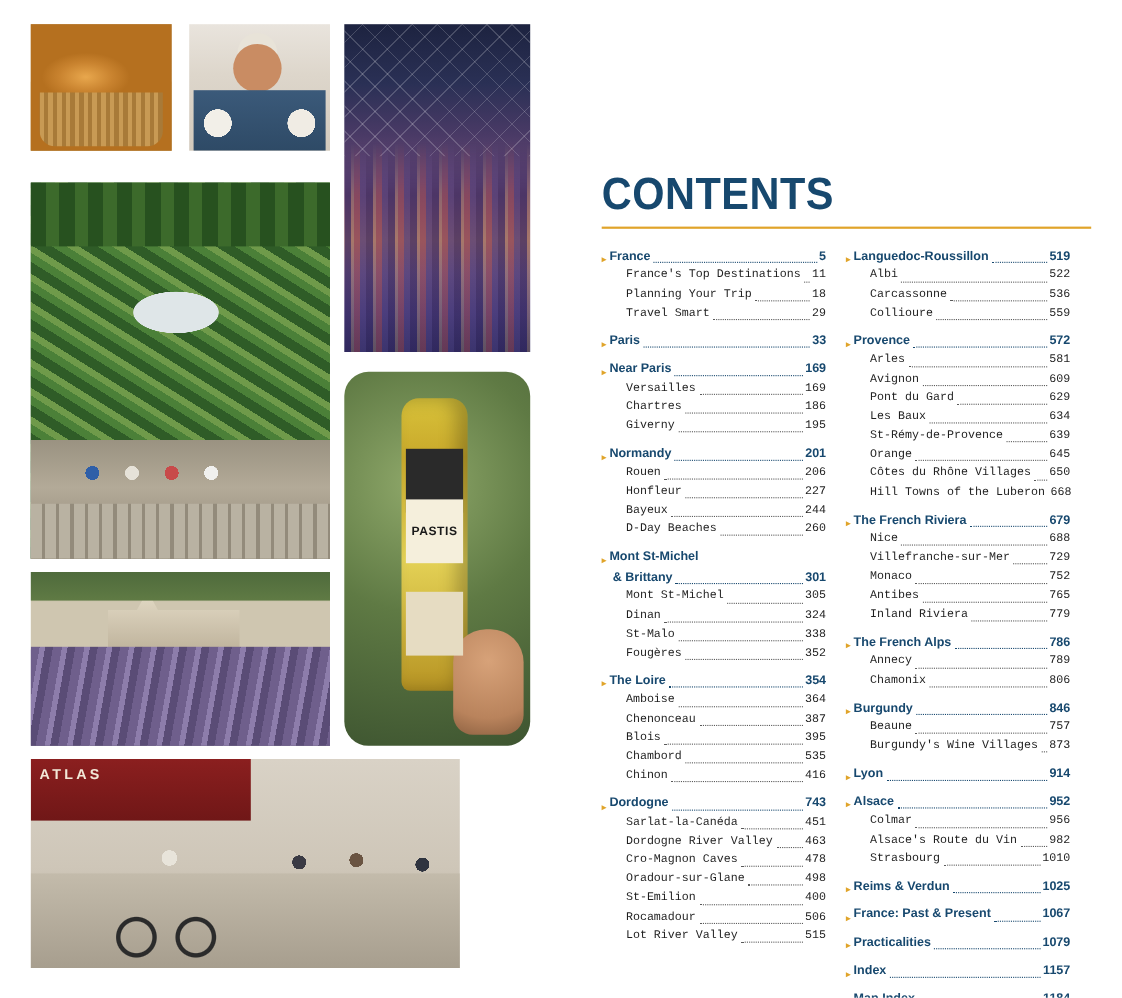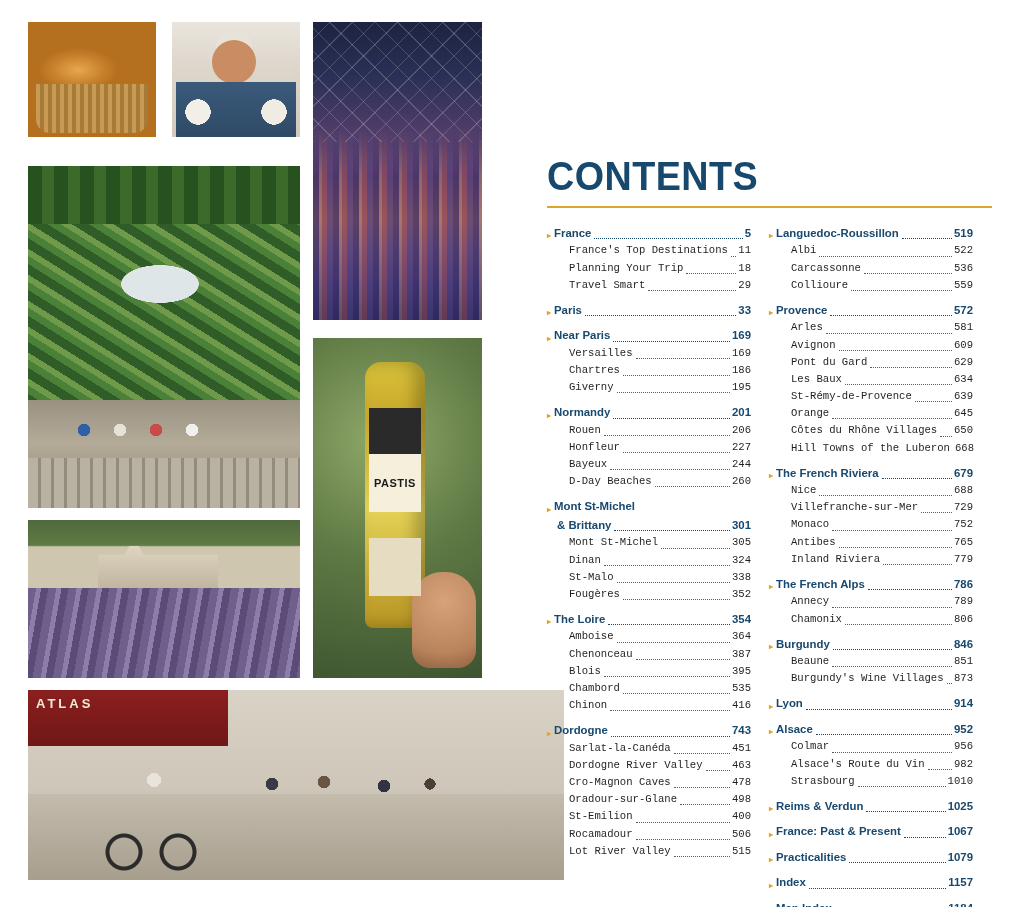--- a/index.html
+++ b/index.html
@@ -106,20 +106,21 @@
       transparent;
   }
   .ph-kids::after {
     content:""; position:absolute; left:0; bottom:0; right:0; height:50px;
     background: repeating-linear-gradient(90deg, #b9b2a2 0 10px, #938b7b 10px 13px);
   }
 
   
   .ph-pastis { left: 313px; top: 338px; width: 169px; height: 340px;
     background: radial-gradient(circle at 40% 30%, #8fa86a 0%, #5f7a44 45%, #3d5430 100%);
+    border-radius: 22px;
   }
   .ph-pastis::before {
     content:""; position:absolute; left:52px; top:24px; width:60px; height:266px;
     border-radius: 16px 16px 8px 8px;
     background: linear-gradient(180deg, #d8c23a 0%, #c9a92b 20%, #e4d256 55%, #b79423 100%);
     box-shadow: inset -10px 0 16px rgba(0,0,0,.25);
   }
   .ph-pastis::after {
     content:""; position:absolute; left:56px; top:116px; width:52px; height:58px;
     background: #f5efdc;
@@ -148,21 +149,21 @@
     background: linear-gradient(180deg, #ded5c0 0%, #bdb19a 100%);
     clip-path: polygon(0 18%, 22% 18%, 26% 0, 34% 0, 38% 18%, 100% 18%, 100% 100%, 0 100%);
   }
   .ph-lavender::after {
     content:""; position:absolute; left:0; bottom:0; right:0; height:90px;
     background: repeating-linear-gradient(100deg,
       #6f5f8c 0 8px, #8d7dab 8px 13px, #5a4c76 13px 20px);
   }
 
   
-  .ph-street { left: 28px; top: 690px; width: 536px; height: 190px;
+  .ph-street { left: 28px; top: 690px; width: 390px; height: 190px;
     background: linear-gradient(180deg, #d9d2c6 0%, #cec6b8 52%, #b6ae9f 100%);
   }
   .ph-street::before {
     content:""; position:absolute; left:0; top:0; width:200px; height:56px;
     background: linear-gradient(180deg, #8b1f1f 0%, #701717 100%);
   }
   .ph-street .atlas {
     position:absolute; left:8px; top:6px; color:#f2e8d8;
     font: 700 13px "Liberation Sans", sans-serif; letter-spacing:3px;
   }
@@ -552,21 +553,21 @@
           <div class="sp"></div>
           <div class="toc-row toc-head">
             <span class="caret">▸</span>
             <span class="lbl">Burgundy</span>
             <span class="dots"></span>
             <span class="pg">846</span>
           </div>
           <div class="toc-row toc-sub">
             <span class="lbl">Beaune</span>
             <span class="dots"></span>
-            <span class="pg">851</span>
+            <span class="pg">757</span>
           </div>
           <div class="toc-row toc-sub">
             <span class="lbl">Burgundy's Wine Villages</span>
             <span class="dots"></span>
             <span class="pg">873</span>
           </div>
           <div class="sp"></div>
           <div class="toc-row toc-head">
             <span class="caret">▸</span>
             <span class="lbl">Lyon</span>

